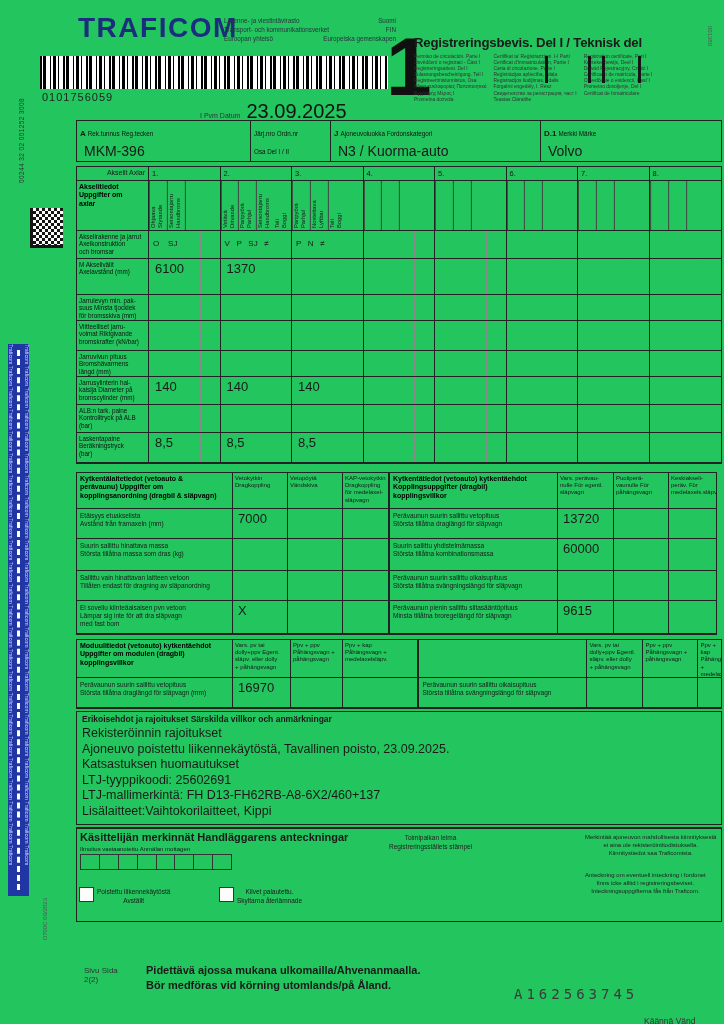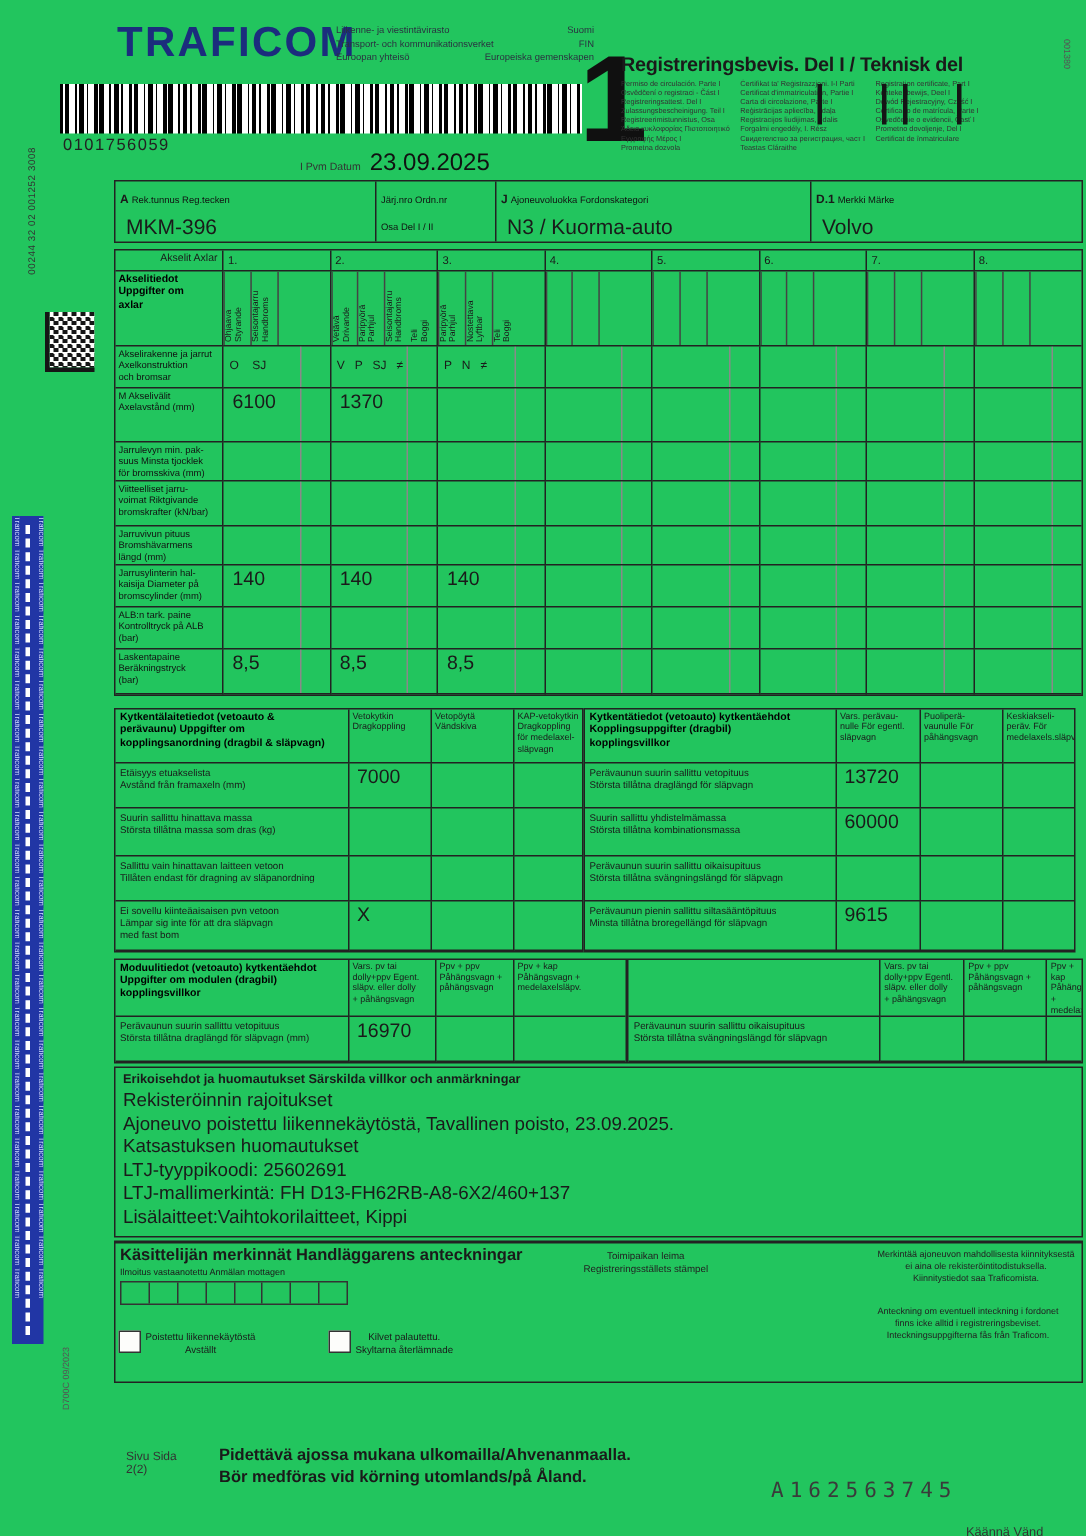--- a/index.html
+++ b/index.html
@@ -24,21 +24,21 @@
   .langs div{font-size:4.9px;line-height:1.25;color:#333;}
   .tick{position:absolute;top:56px;width:3px;height:27px;background:#151515;}
   .vtext-right{position:absolute;left:707px;top:26px;writing-mode:vertical-rl;font-size:6px;color:#555;}
   .vtext-left{position:absolute;left:18px;top:98px;writing-mode:vertical-rl;transform:rotate(180deg);
               font-size:6.5px;color:#333;letter-spacing:.4px;}
   .dmatrix{position:absolute;left:30px;top:208px;width:30px;height:37px;
     background:repeating-conic-gradient(#151515 0 25%,#fdfdfb 0 50%) 0 0/6px 6px;
     border-left:3px solid #151515;border-bottom:3px solid #151515;}
   .daterow{position:absolute;left:200px;top:100px;display:flex;align-items:baseline;gap:6px;}
   .daterow .dl{font-size:7px;color:#333;}
-  .daterow .dv{font-size:16px;color:#111;}
+  .daterow .dv{font-size:20px;color:#111;}
 
   
   .strip{position:absolute;left:8px;top:344px;width:21px;height:552px;background:#2136a5;overflow:hidden;}
   .strip .st{position:absolute;top:0;bottom:0;writing-mode:vertical-rl;font-size:5.3px;color:#cfd8ff;
              line-height:1;overflow:hidden;}
   .strip .st.l{left:0;} .strip .st.r{right:0;}
   .strip .dash{position:absolute;left:50%;top:6px;bottom:6px;border-left:3px dashed #ffffff;margin-left:-2px;}
 
   
   .form{position:absolute;left:76px;top:120px;width:646px;}
@@ -496,21 +496,21 @@
 medelaxelsläpv.</div>
         <div class="rl pre">Perävaunun suurin sallittu oikaisupituus
 Största tillåtna svängningslängd för släpvagn</div>
         <div></div>
           <div></div>
           <div></div>
       </div>
     </div>
 
     <div class="special">
-      <div class="sh">Erikoisehdot ja huomautukset Särskilda villkor och anmärkningar</div>
+      <div class="sh">Erikoisehdot ja rajoitukset Särskilda villkor och anmärkningar</div>
       <div class="sl pre">Rekisteröinnin rajoitukset
 Ajoneuvo poistettu liikennekäytöstä, Tavallinen poisto, 23.09.2025.
 Katsastuksen huomautukset
 LTJ-tyyppikoodi: 25602691
 LTJ-mallimerkintä: FH D13-FH62RB-A8-6X2/460+137
 Lisälaitteet:Vaihtokorilaitteet, Kippi</div>
     </div>
 
     <div class="handler">
       <div class="h-title">Käsittelijän merkinnät Handläggarens anteckningar</div>

